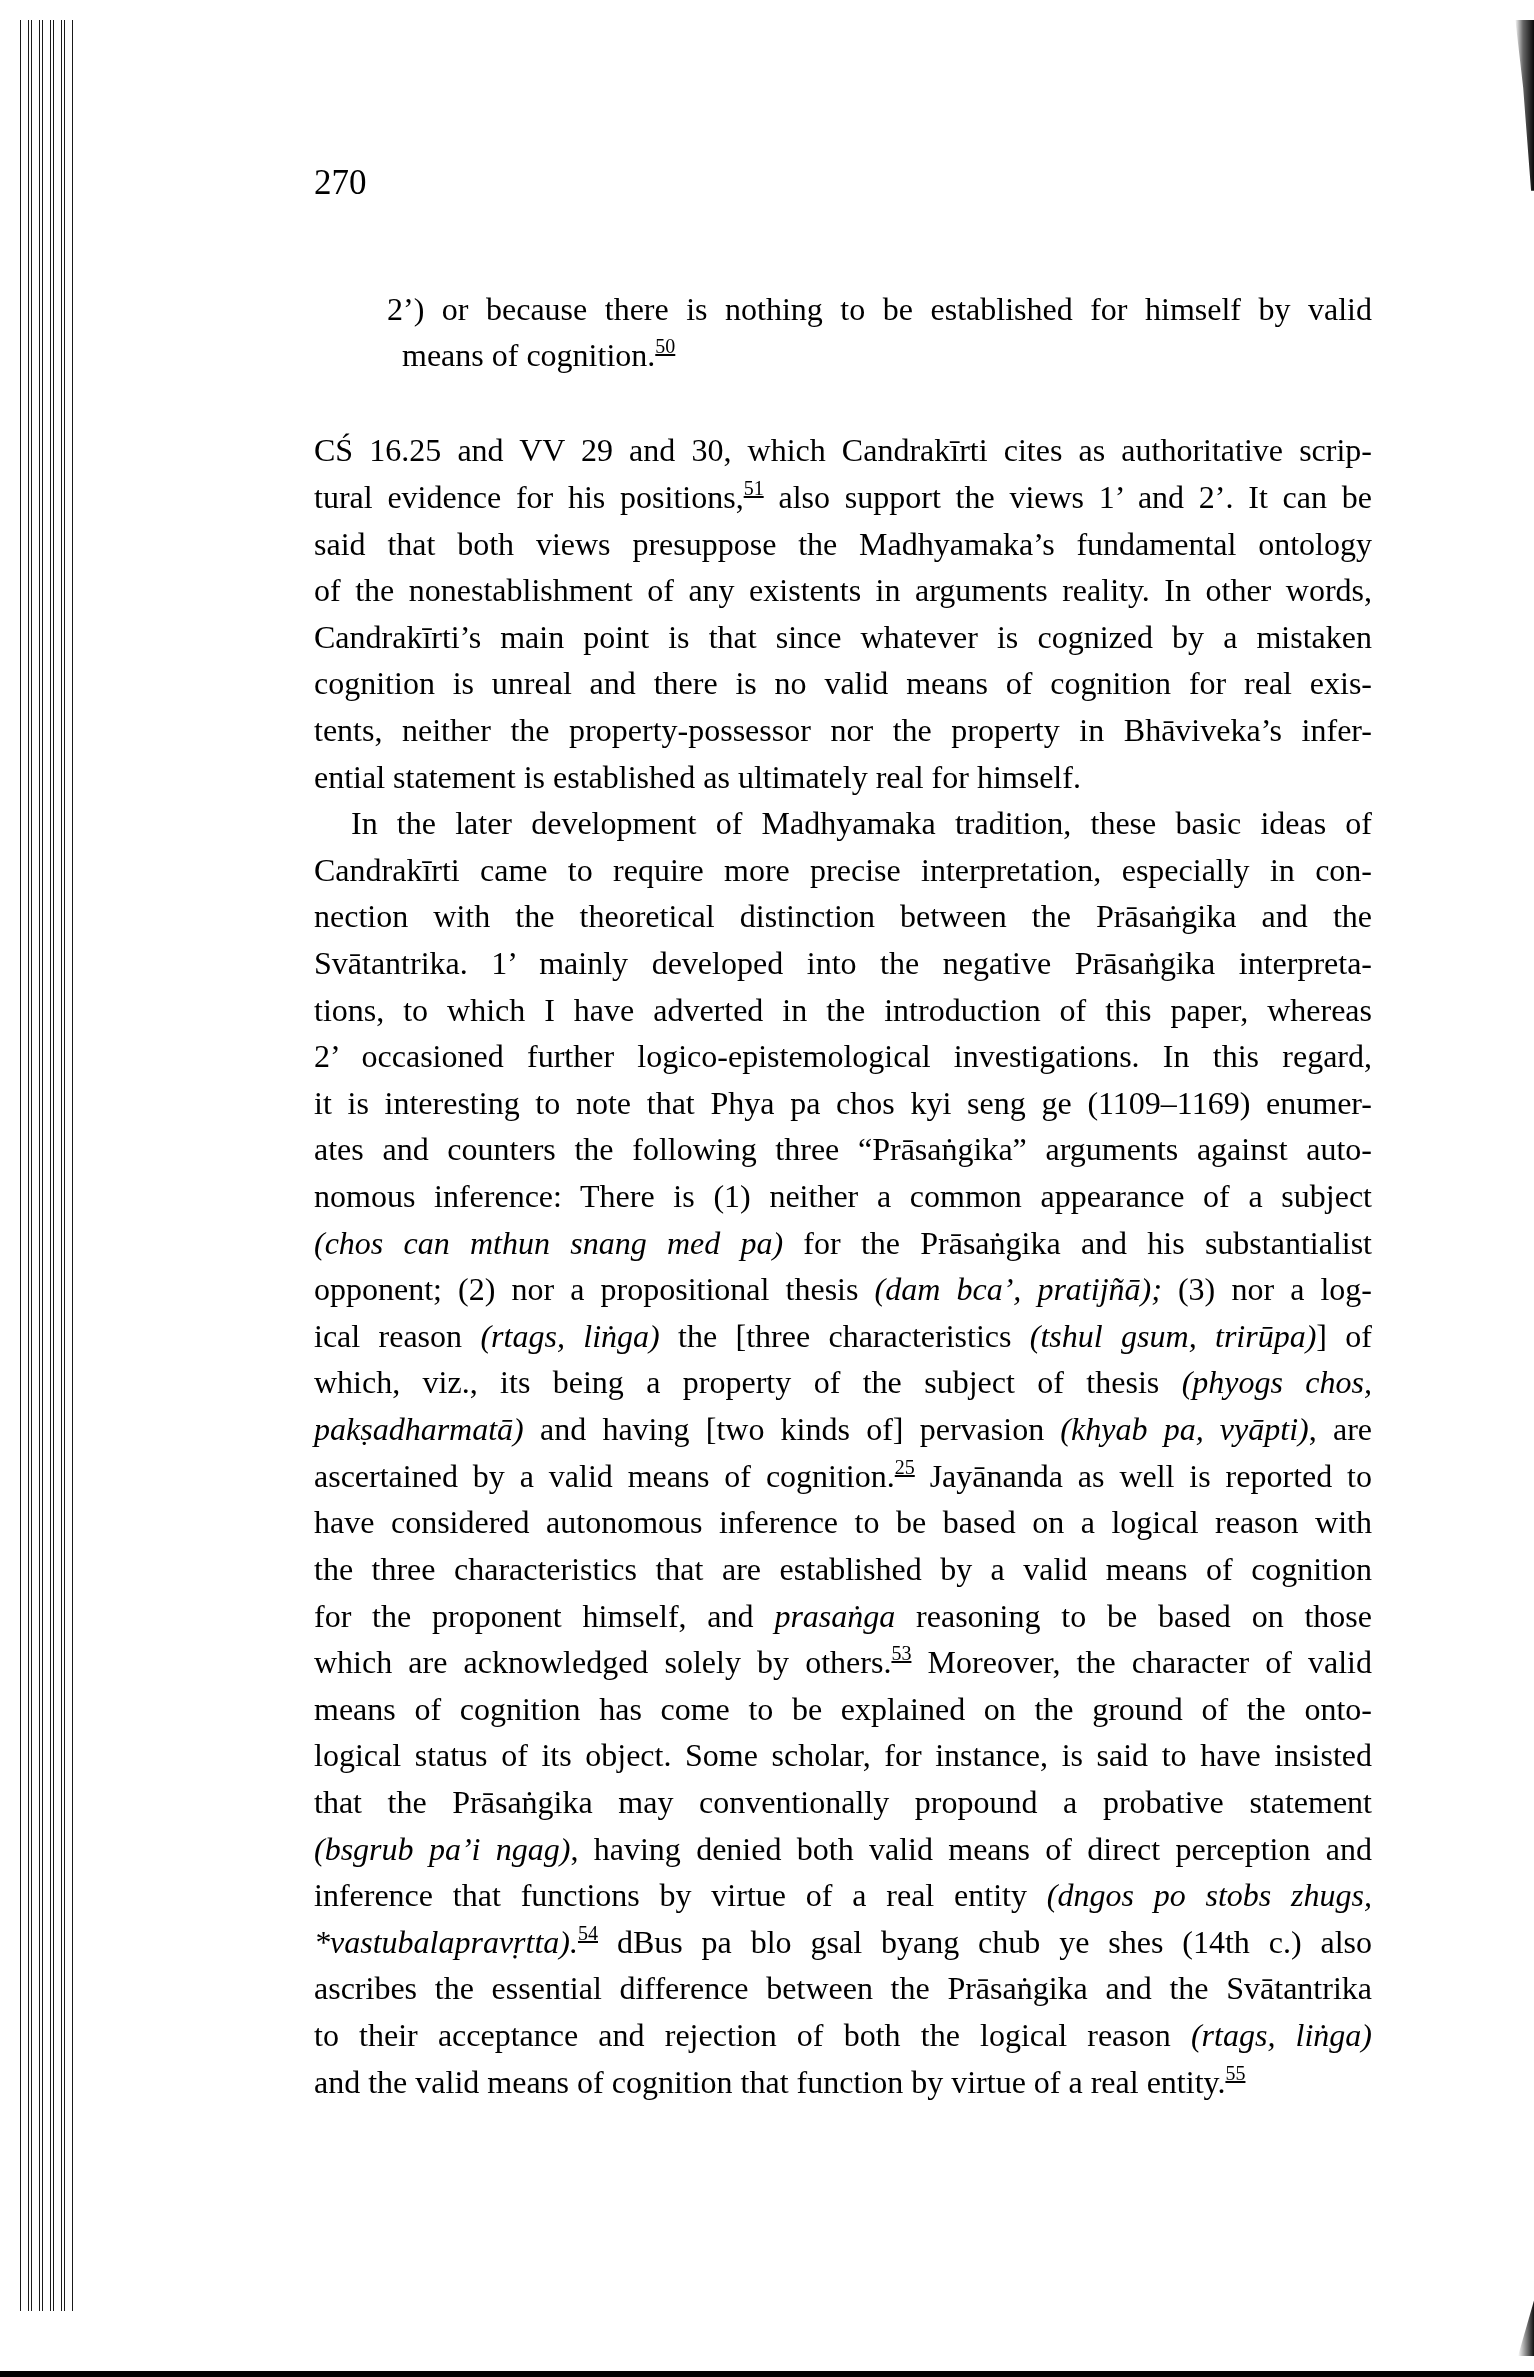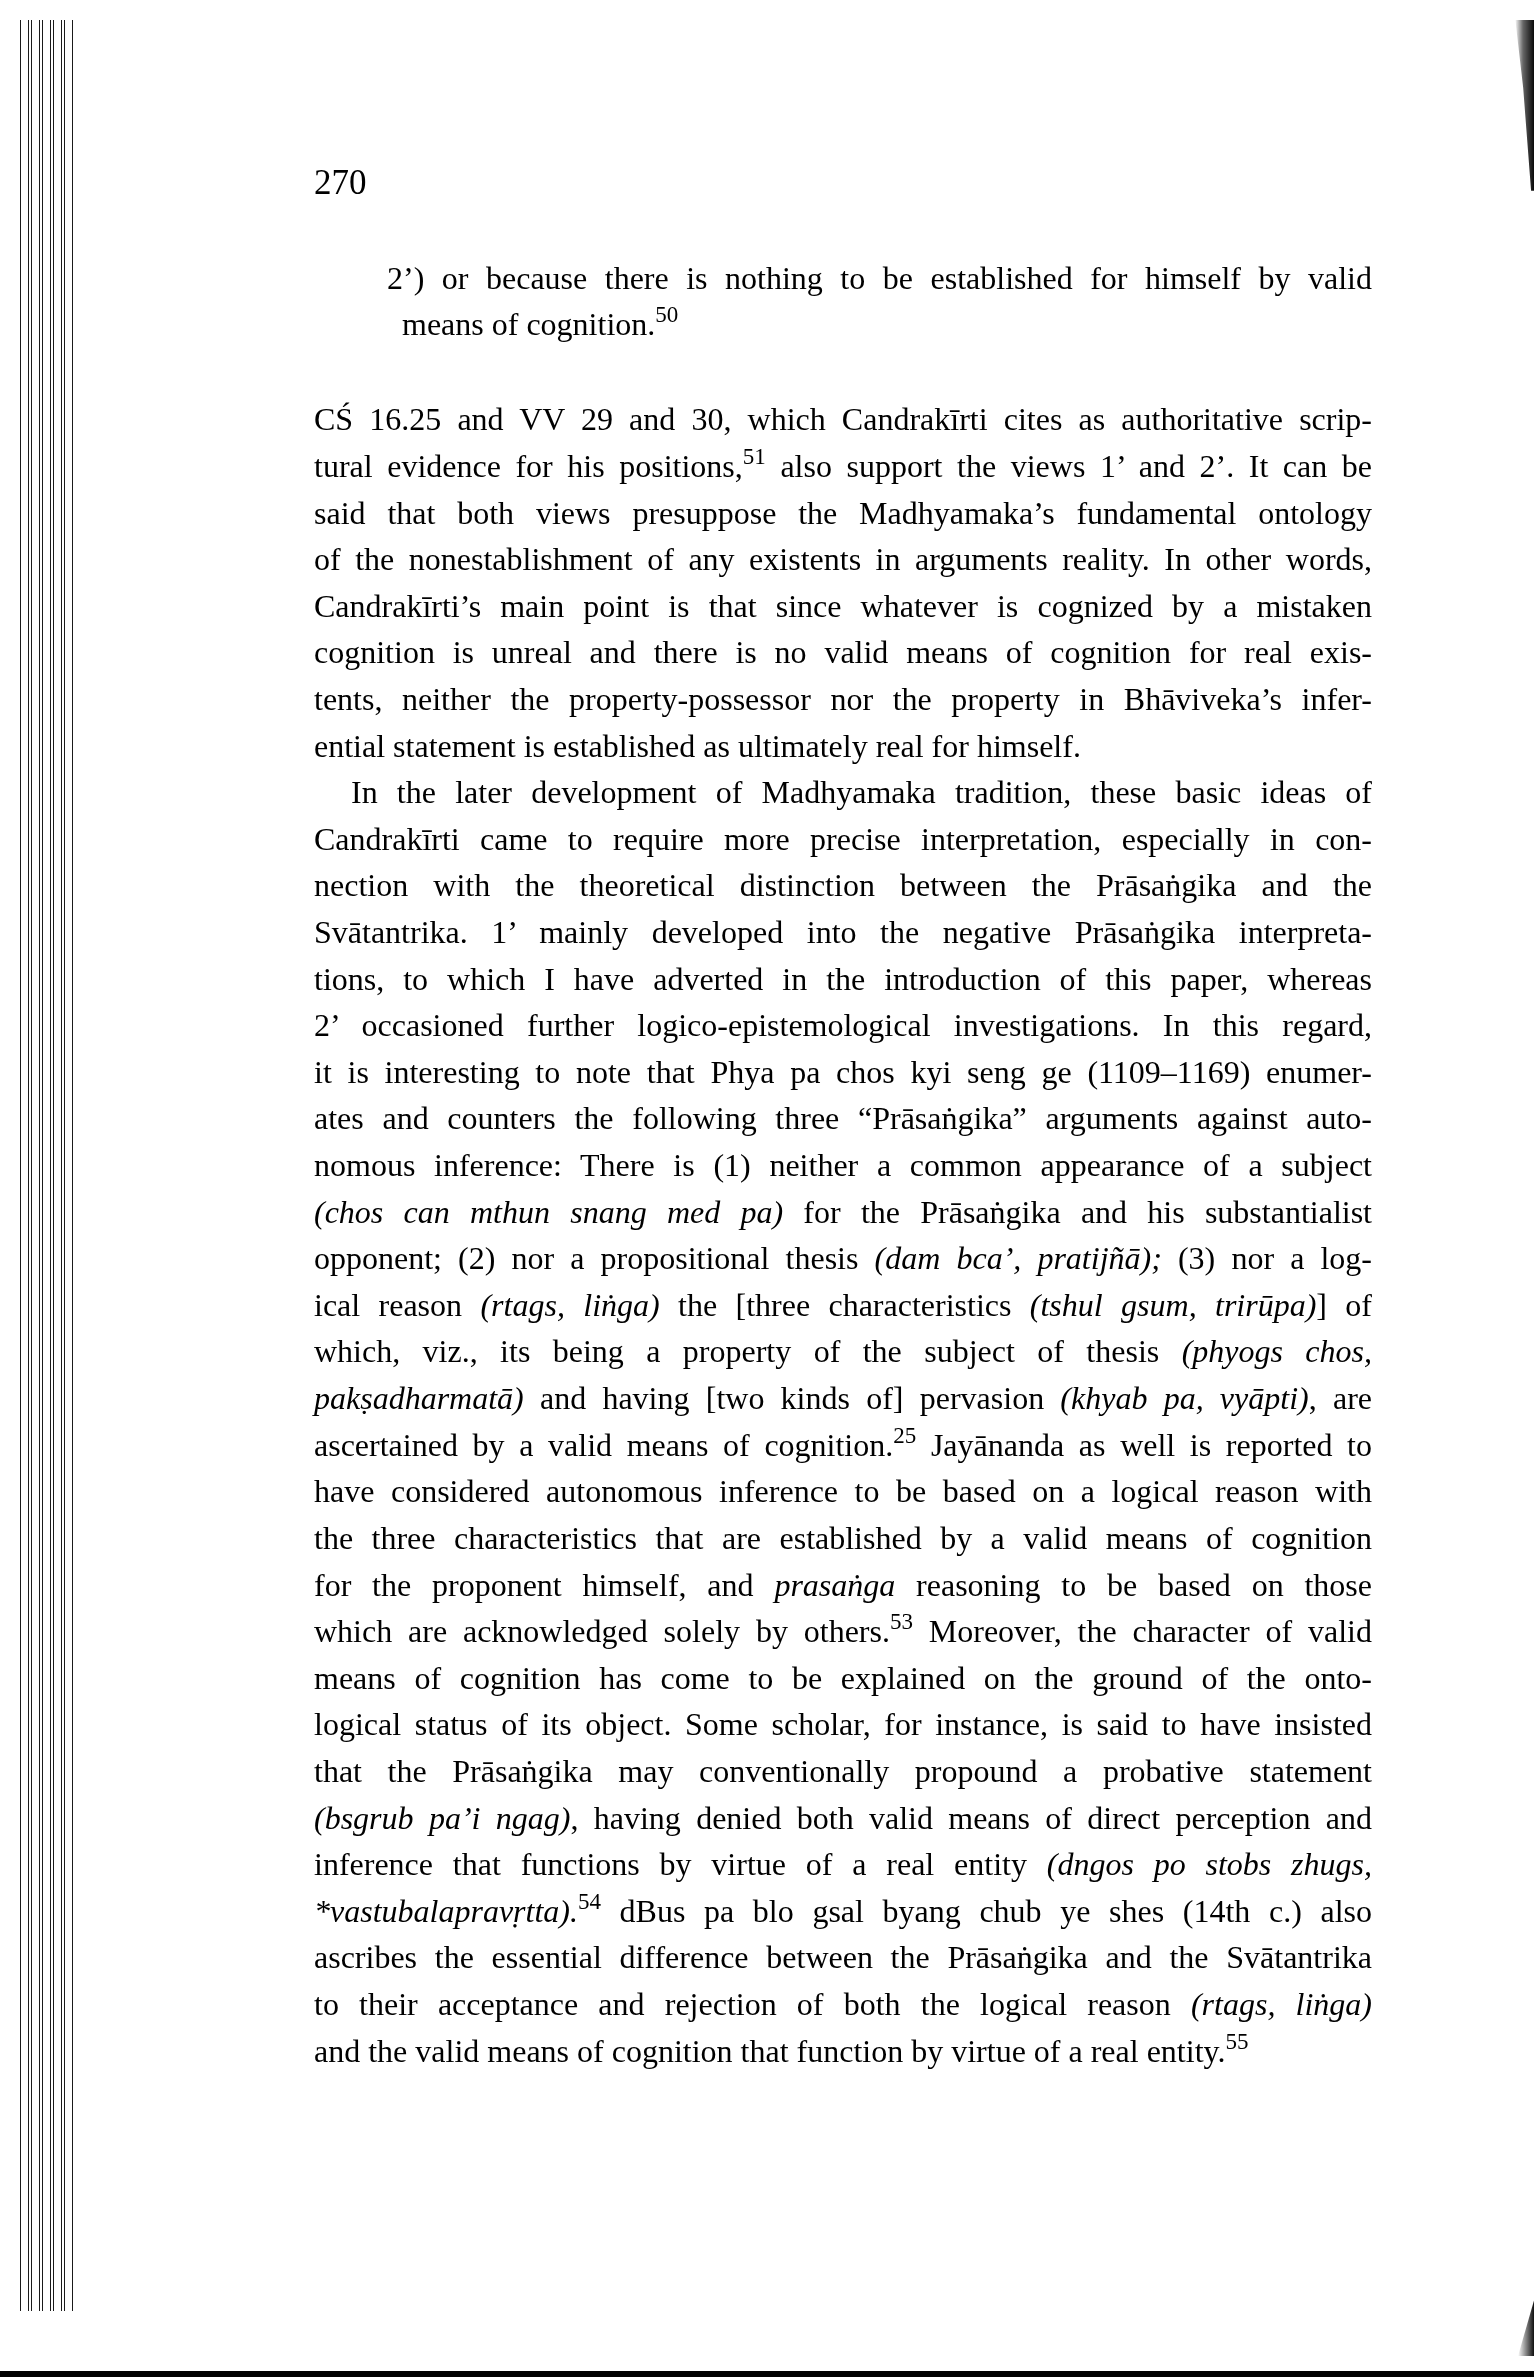--- a/index.html
+++ b/index.html
@@ -83,40 +83,42 @@
 
     .line {
       position: absolute;
       left: 314px;
       width: 1058px;
       font-size: 32px;
       line-height: 39px;
       white-space: nowrap;
       text-align: justify;
       text-align-last: justify;
+      margin-top: 31px;
     }
     .line.last {
       text-align-last: left;
     }
     .line.indent-hang {
       left: 387px;
       width: 985px;
     }
     .line.indent-first {
       text-indent: 37px;
     }
     .line.cont-hang {
       left: 402px;
       width: 970px;
     }
     i { font-style: italic; }
     sup {
-      font-size: 23px;
+      font-size: 20px;
       vertical-align: 13px;
       line-height: 0;
+      text-decoration: underline;
     }
   </style>
 </head>
 <body>
 
 <div class="binding"></div>
 <div class="corner-smudge"></div>
 <div class="corner-smudge-bottom"></div>
 <div class="bottom-bar"></div>
 

